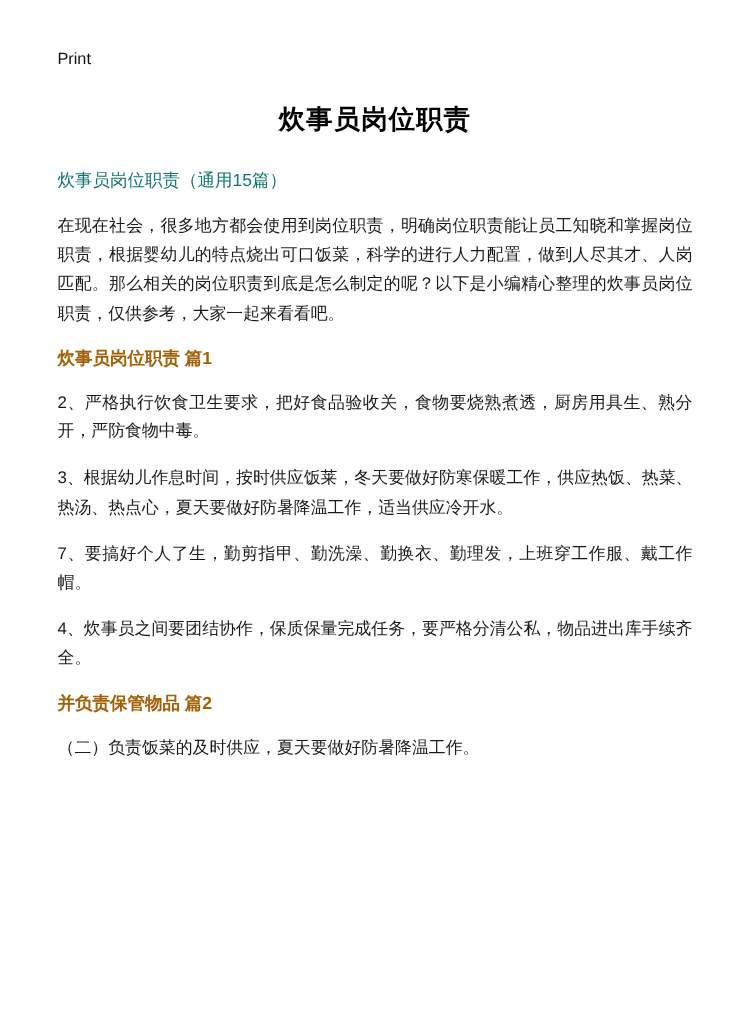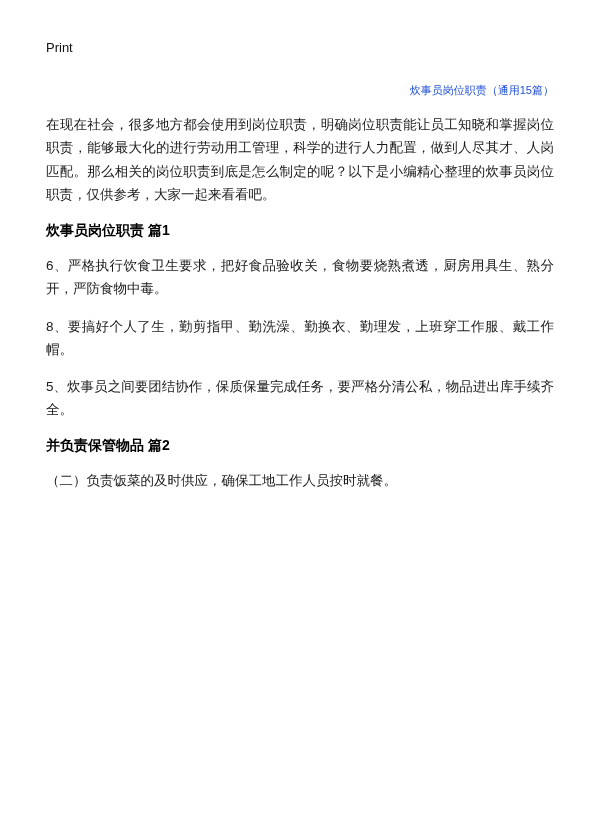--- a/index.html
+++ b/index.html
@@ -31,56 +31,57 @@
   }
   .doc-title {
     font-size: 21px;
     font-weight: bold;
     text-align: center;
     letter-spacing: 1px;
     margin: 0 0 24px 0;
     color: #000;
   }
   .subtitle {
-    font-size: 11px;
+    font-size: 14px;
     margin: 0 0 14px 0;
-    color: #1d4ed8;
+    color: #0f766e;
     line-height: 1.6;
-    text-align: right;
   }
   .para {
     font-size: 13.5px;
     line-height: 1.72;
     margin: 0 0 14px 0;
     text-align: justify;
     color: #1a1a1a;
   }
   .section-head {
     font-size: 14px;
     font-weight: bold;
     margin: 0 0 13px 0;
-    color: #000000;
+    color: #a16207;
     line-height: 1.5;
   }
 </style>
 </head>
 <body>
 
 <div class="page">
 
   <a class="print-link">Print</a>
 
+  <h1 class="doc-title">炊事员岗位职责</h1>
 
   <p class="subtitle">炊事员岗位职责（通用15篇）</p>
 
-  <p class="para">在现在社会，很多地方都会使用到岗位职责，明确岗位职责能让员工知晓和掌握岗位职责，能够最大化的进行劳动用工管理，科学的进行人力配置，做到人尽其才、人岗匹配。那么相关的岗位职责到底是怎么制定的呢？以下是小编精心整理的炊事员岗位职责，仅供参考，大家一起来看看吧。</p>
+  <p class="para">在现在社会，很多地方都会使用到岗位职责，明确岗位职责能让员工知晓和掌握岗位职责，根据婴幼儿的特点烧出可口饭菜，科学的进行人力配置，做到人尽其才、人岗匹配。那么相关的岗位职责到底是怎么制定的呢？以下是小编精心整理的炊事员岗位职责，仅供参考，大家一起来看看吧。</p>
 
   <h2 class="section-head">炊事员岗位职责 篇1</h2>
-  <p class="para">6、严格执行饮食卫生要求，把好食品验收关，食物要烧熟煮透，厨房用具生、熟分开，严防食物中毒。</p>
-  <p class="para">8、要搞好个人了生，勤剪指甲、勤洗澡、勤换衣、勤理发，上班穿工作服、戴工作帽。</p>
-  <p class="para">5、炊事员之间要团结协作，保质保量完成任务，要严格分清公私，物品进出库手续齐全。</p>
+  <p class="para">2、严格执行饮食卫生要求，把好食品验收关，食物要烧熟煮透，厨房用具生、熟分开，严防食物中毒。</p>
+  <p class="para">3、根据幼儿作息时间，按时供应饭莱，冬天要做好防寒保暖工作，供应热饭、热菜、热汤、热点心，夏天要做好防暑降温工作，适当供应冷开水。</p>
+  <p class="para">7、要搞好个人了生，勤剪指甲、勤洗澡、勤换衣、勤理发，上班穿工作服、戴工作帽。</p>
+  <p class="para">4、炊事员之间要团结协作，保质保量完成任务，要严格分清公私，物品进出库手续齐全。</p>
 
   <h2 class="section-head">并负责保管物品 篇2</h2>
-  <p class="para">（二）负责饭菜的及时供应，确保工地工作人员按时就餐。</p>
+  <p class="para">（二）负责饭菜的及时供应，夏天要做好防暑降温工作。</p>
   
   
 
 </div>
 
 </body></html>

